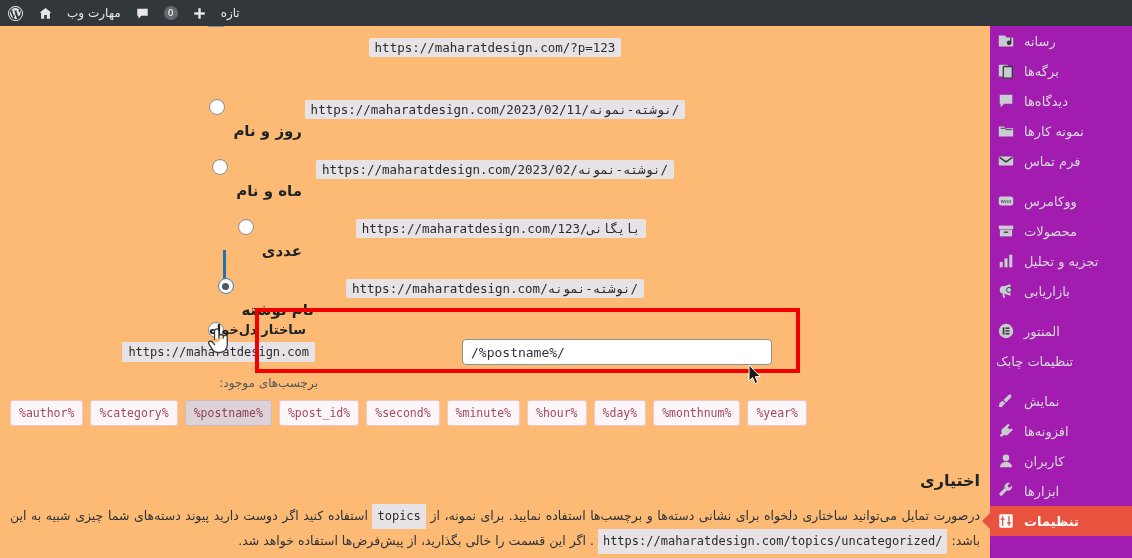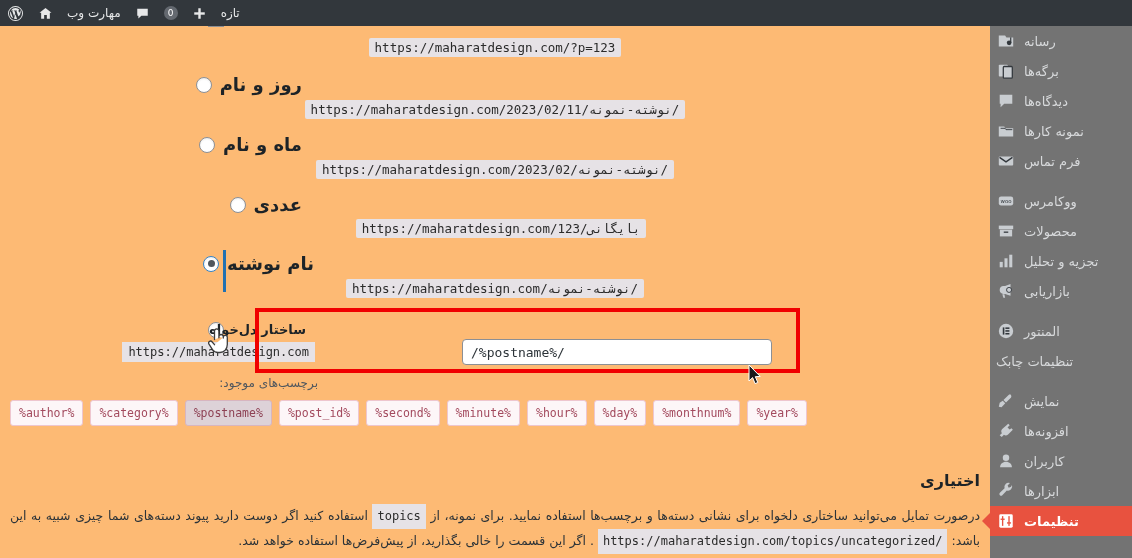--- a/index.html
+++ b/index.html
@@ -53,21 +53,21 @@
     text-align: center;
     padding: 0 3px;
   }
   .ab-label { font-size: 12px; }
 
   
   .sidebar {
     position: absolute;
     top: 0; right: 0;
     width: 142px; height: 558px;
-    background: #737373;
+    background: #a21caf;
     z-index: 30;
   }
   .menu { padding-top: 26px; }
   .menu-item {
     position: relative;
     display: flex;
     flex-direction: row-reverse;
     align-items: center;
     gap: 8px;
     height: 30px;
@@ -137,23 +137,24 @@
     left: 50%; top: 50%;
     width: 7px; height: 7px;
     margin: -3.5px 0 0 -3.5px;
     border-radius: 50%;
     background: #50575e;
   }
   .radio.focus-ring {
     border-color: #3582c4;
   }
   .perm-label {
-    font-size: 18px;
+    font-size: 15px;
     color: #1d2327;
     font-weight: 600;
+    margin-top: 48px;
   }
   .code {
     display: inline-block;
     background: #e6e2e6;
     color: #2b2b2b;
     font-family: "DejaVu Sans Mono", "Liberation Mono", monospace;
     font-size: 12.5px;
     padding: 2px 6px;
     border-radius: 2px;
     direction: ltr;

